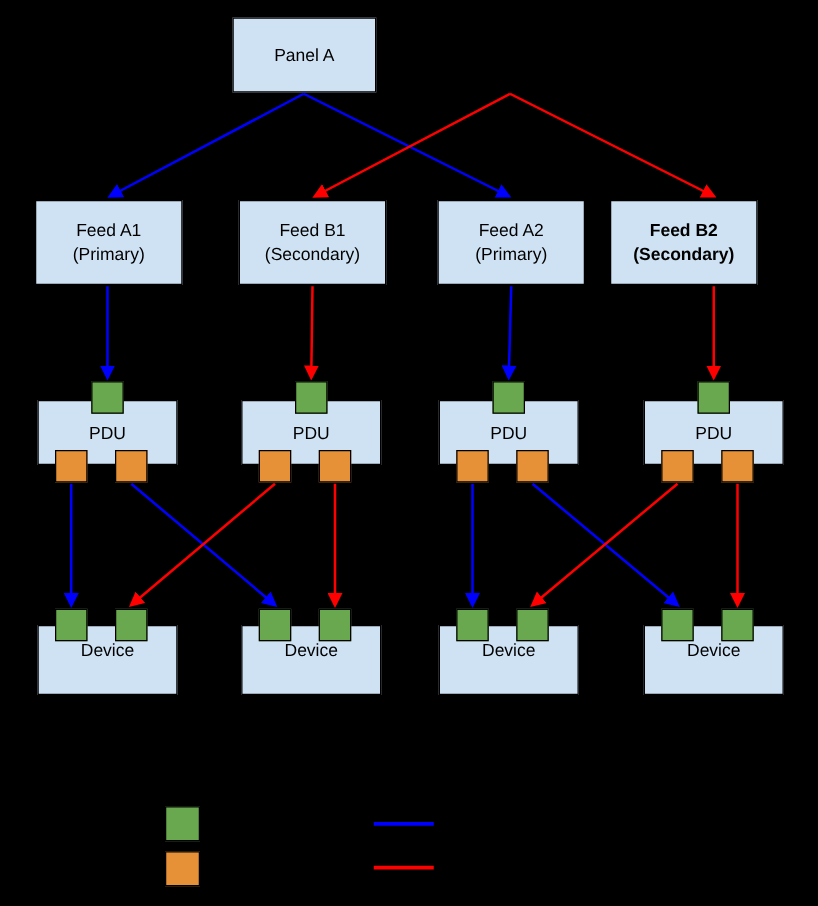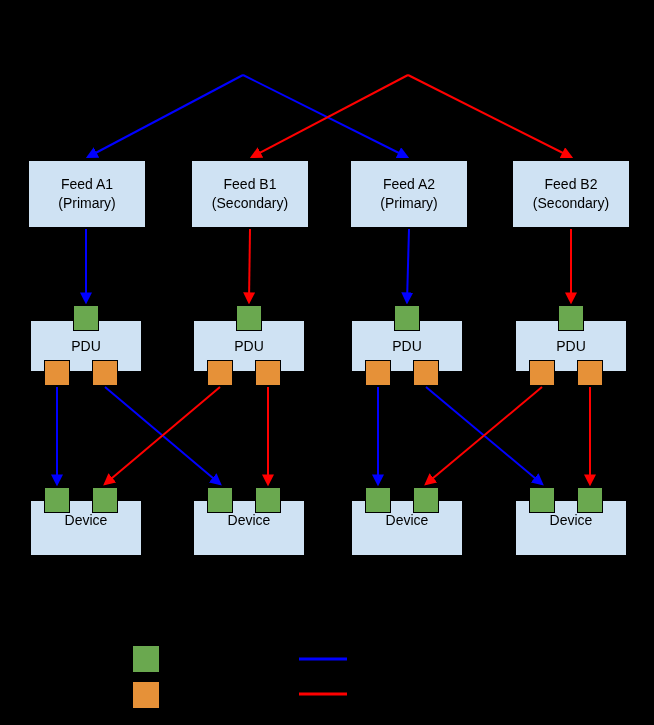--- a/index.html
+++ b/index.html
@@ -85,34 +85,37 @@
 
     <line class="blue-line" x1="378" y1="387" x2="378" y2="484" marker-end="url(#mblue)"></line>
     <line class="blue-line" x1="426" y1="387" x2="542" y2="484" marker-end="url(#mblue)"></line>
     <line class="red-line" x1="542" y1="387" x2="426" y2="484" marker-end="url(#mred)"></line>
     <line class="red-line" x1="590" y1="387" x2="590" y2="484" marker-end="url(#mred)"></line>
 
     <line class="blue-line legend-line" x1="299" y1="659" x2="347" y2="659"></line>
     <line class="red-line legend-line" x1="299" y1="694" x2="347" y2="694"></line>
   </svg>
 
+  <div class="box" style="left:186px;top:14px;width:115px;height:60px;">
+    <span class="line">Panel A</span>
+  </div>
 
   <div class="box" style="left:28px;top:160px;width:118px;height:68px;">
     <span class="line">Feed A1</span>
     <span class="line">(Primary)</span>
   </div>
   <div class="box" style="left:191px;top:160px;width:118px;height:68px;">
     <span class="line">Feed B1</span>
     <span class="line">(Secondary)</span>
   </div>
   <div class="box" style="left:350px;top:160px;width:118px;height:68px;text-align:center;">
     <span class="line">Feed A2</span>
     <span class="line">(Primary)</span>
   </div>
-  <div class="box" style="left:512px;top:160px;width:118px;height:68px;">
+  <div class="box" style="left:488px;top:160px;width:118px;height:68px;font-weight:bold;">
     <span class="line">Feed B2</span>
     <span class="line">(Secondary)</span>
   </div>
 
   <div class="box" style="left:30px;top:320px;width:112px;height:52px;">
     <span class="line">PDU</span>
   </div>
   <div class="box" style="left:193px;top:320px;width:112px;height:52px;">
     <span class="line">PDU</span>
   </div>

